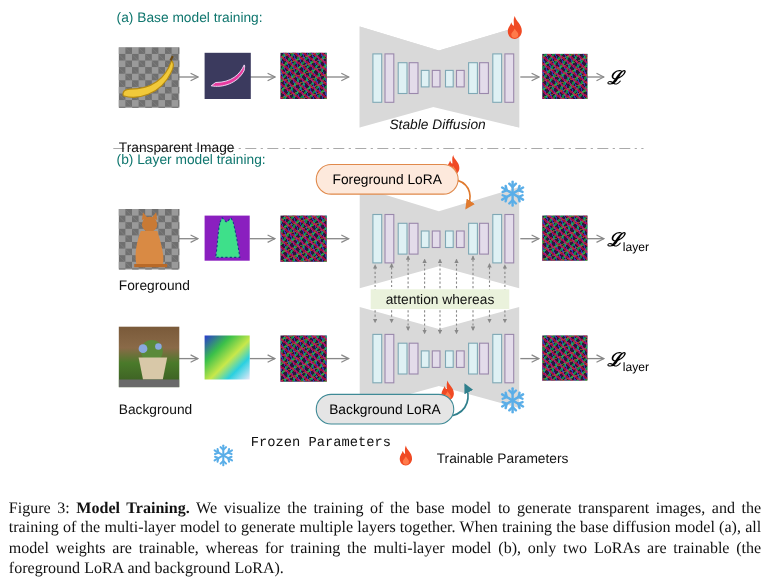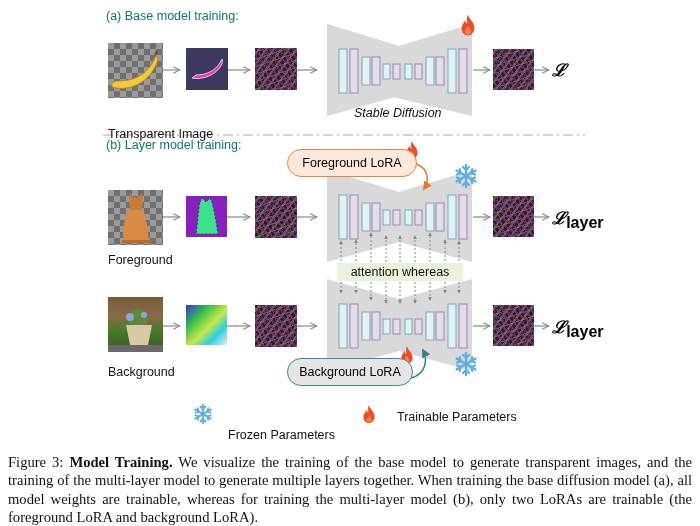--- a/index.html
+++ b/index.html
@@ -29,21 +29,21 @@
     margin-top:12px;
   }
   .caption b { font-weight:bold; }
   .lora {
     position:absolute; height:26px; border-radius:14px; font-size:12.5px;
     font-family:"Liberation Sans", sans-serif; display:flex; align-items:center; justify-content:center;
   }
   .att-box { position:absolute; background:#eaf2dc; font-size:12.5px; font-family:"Liberation Sans",sans-serif;
     display:flex; align-items:center; justify-content:center; color:#111; }
   .loss { font-family:"DejaVu Serif", serif; font-style:italic; font-weight:bold; font-size:17px; }
-  .loss sub { font-style:normal; font-weight:bold; font-family:"Liberation Sans",sans-serif; font-size:16px; }
+  .loss sub { font-style:normal; font-weight:normal; font-family:"Liberation Sans",sans-serif; font-size:11px; }
 </style>
 </head>
 <body>
 
 <svg class="abs" style="left:0;top:0" width="700" height="440">
   <defs>
     <marker id="arr" viewBox="0 0 10 10" refX="9" refY="5" markerWidth="7" markerHeight="7" orient="auto">
       <path d="M1,1 L9,5 L1,9" fill="none" stroke="#888" stroke-width="1.3"></path>
     </marker>
     <marker id="arrs" viewBox="0 0 10 10" refX="8" refY="5" markerWidth="4" markerHeight="4" orient="auto">
@@ -208,16 +208,16 @@
   </svg>
 </div>
 <div class="abs" style="left:186px;top:305px;width:41px;height:40px;background:linear-gradient(135deg,#2a3ad0 0%,#3ac04a 30%,#c8e84a 55%,#2ad0e0 75%,#e8e8f8 100%);"></div>
 <div class="abs noise" style="left:255px;top:305px;width:42px;height:42px;"></div>
 <div class="abs noise" style="left:493px;top:305px;width:41px;height:41px;"></div>
 <div class="abs loss" style="left:552px;top:315px;"><span>ℒ</span><sub>layer</sub></div>
 <div class="abs cap-label" style="left:108px;top:365px;">Background</div>
 
 <div class="lora" style="left:287px;top:358px;width:124px;background:#e5e5e5;border:1.5px solid #3f8a96;">Background LoRA</div>
 
-<div class="abs cap-label" style="left:228px;top:428px;">Frozen Parameters</div>
+<div class="abs cap-label" style="left:228px;top:395px;font-family:Liberation Mono, monospace;">Frozen Parameters</div>
 <div class="abs cap-label" style="left:397px;top:410px;">Trainable Parameters</div>
 
 <div class="caption"><span>Figure 3: </span><b>Model Training.</b><span> We visualize the training of the base model to generate transparent images, and the training of the multi-layer model to generate multiple layers together. When training the base diffusion model (a), all model weights are trainable, whereas for training the multi-layer model (b), only two LoRAs are trainable (the foreground LoRA and background LoRA).</span></div>
 
 </body></html>

